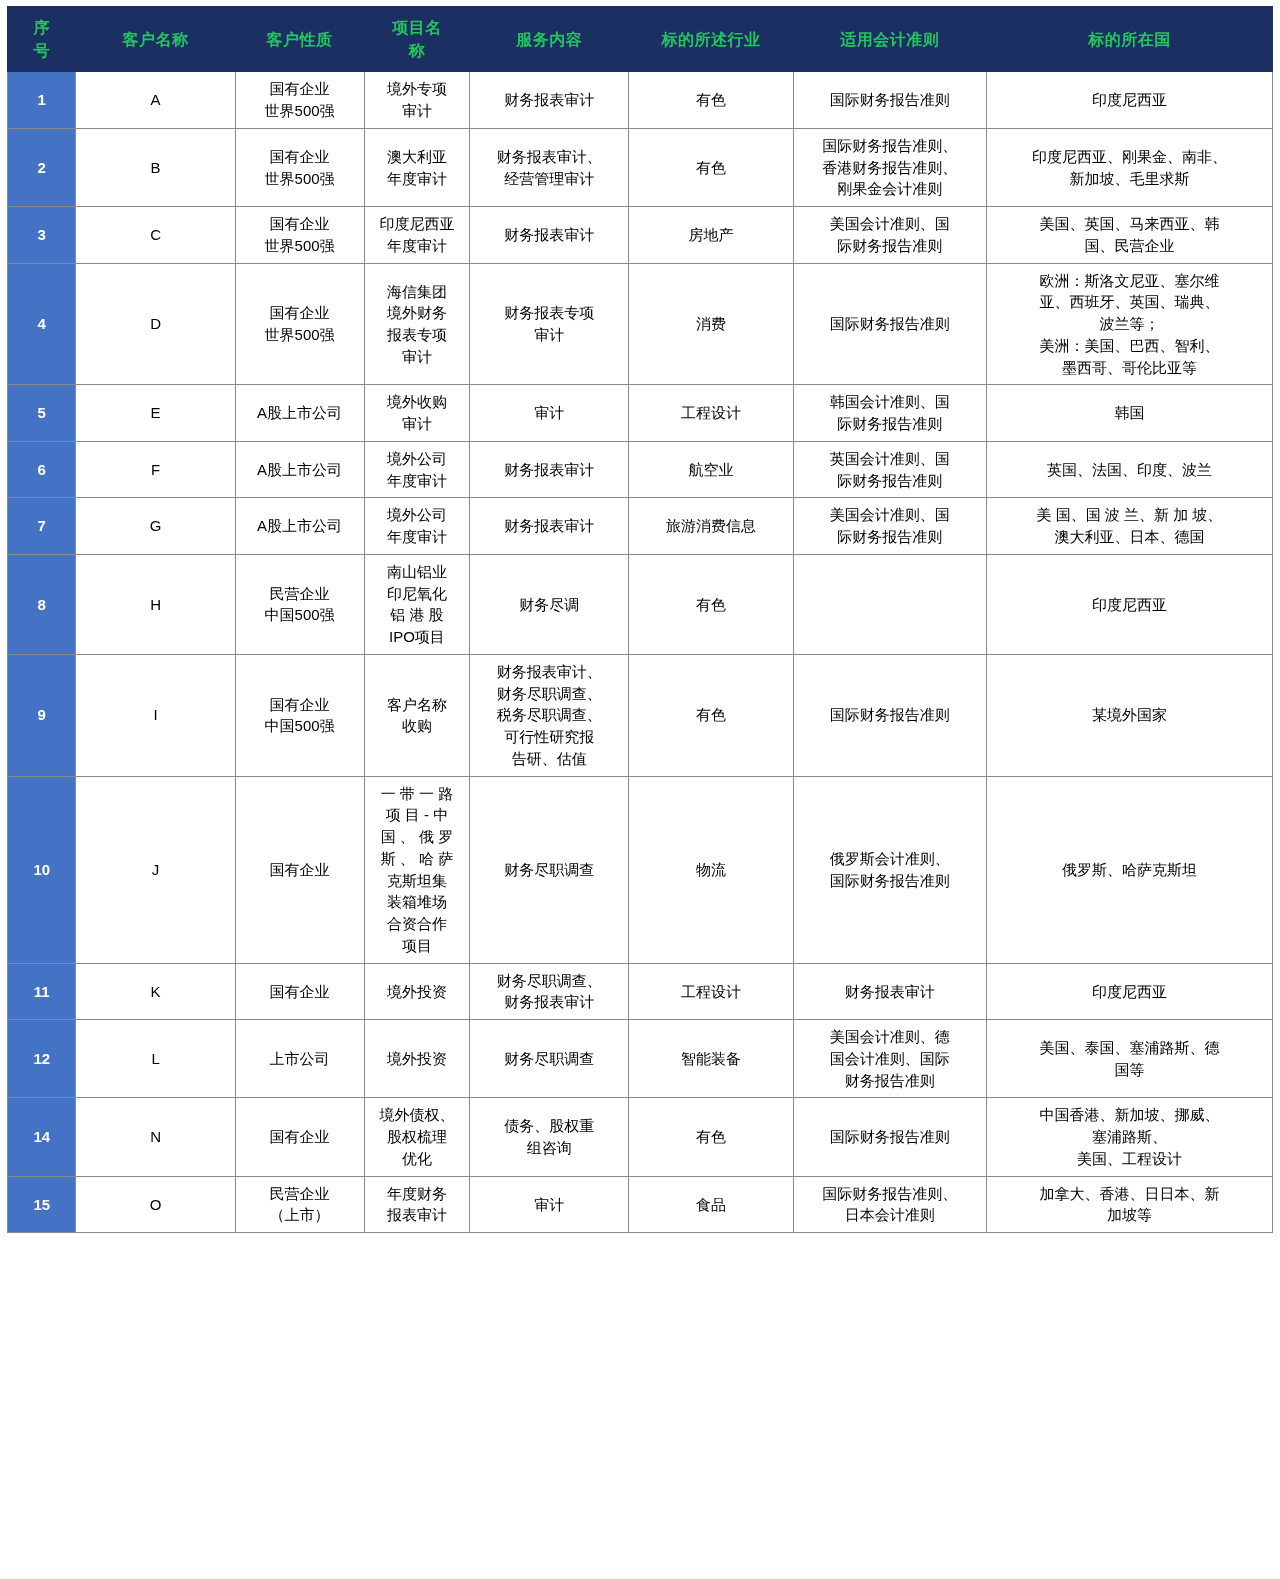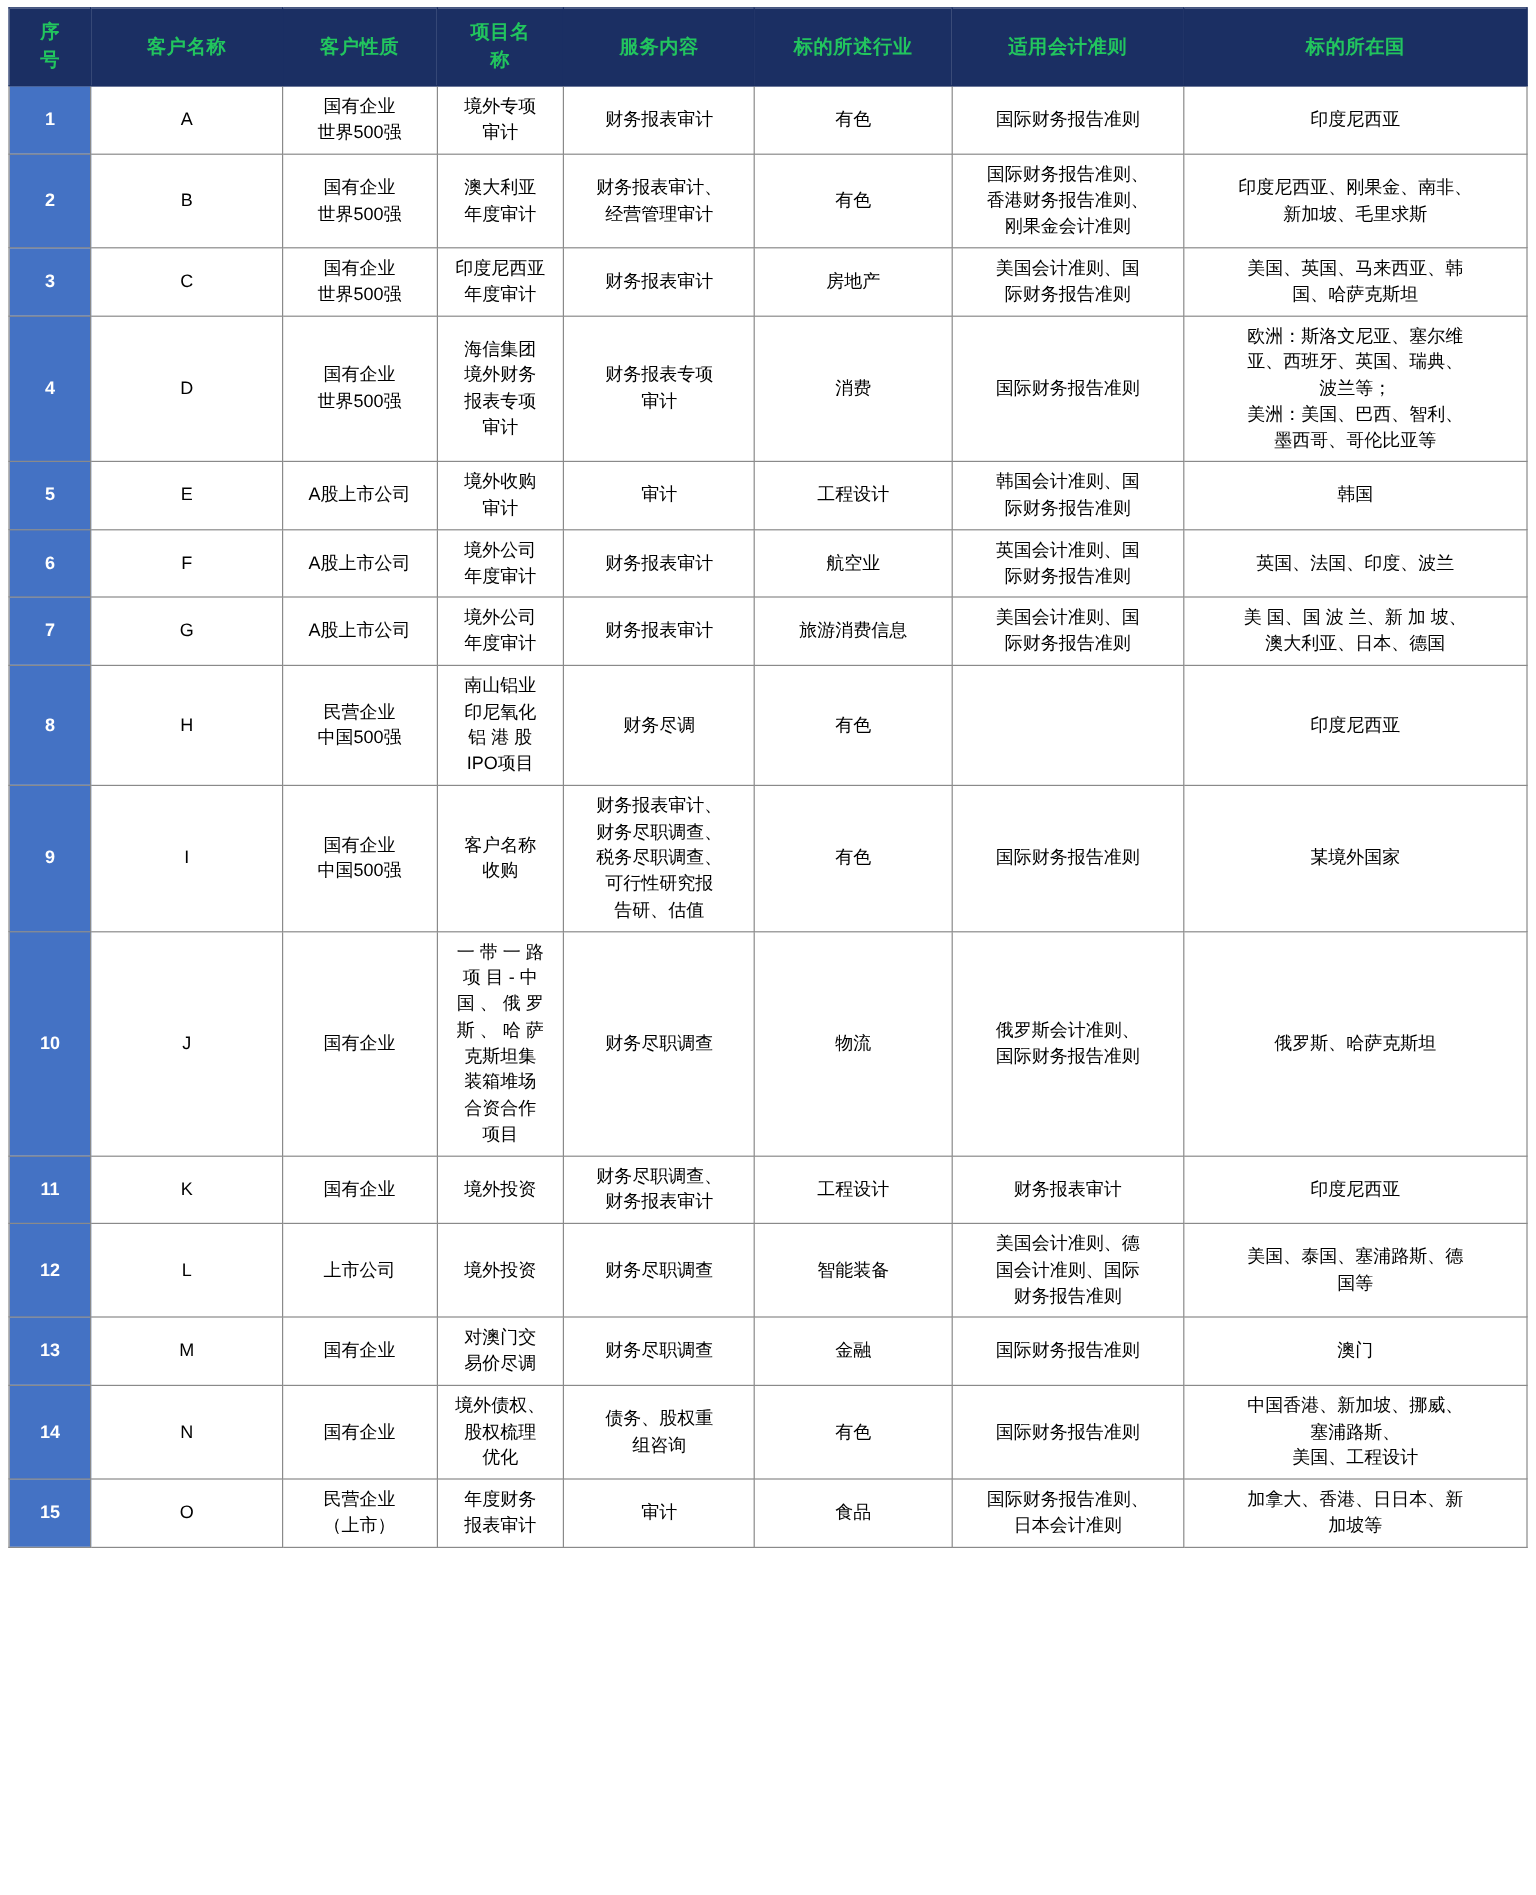--- a/index.html
+++ b/index.html
@@ -169,21 +169,21 @@
           </td>
           <td>
             <span class="cellline">房地产</span>
           </td>
           <td>
             <span class="cellline">美国会计准则、国</span>
             <span class="cellline">际财务报告准则</span>
           </td>
           <td>
             <span class="cellline">美国、英国、马来西亚、韩</span>
-            <span class="cellline">国、哈萨克斯坦</span>
+            <span class="cellline">国、民营企业</span>
           </td>
         </tr>
         <tr>
           <td class="idx-cell">
             <span class="cellline">4</span>
           </td>
           <td class="name-cell">
             <span class="cellline">D</span>
           </td>
           <td>
@@ -446,47 +446,20 @@
             <span class="cellline">国会计准则、国际</span>
             <span class="cellline">财务报告准则</span>
           </td>
           <td>
             <span class="cellline">美国、泰国、塞浦路斯、德</span>
             <span class="cellline">国等</span>
           </td>
         </tr>
         <tr>
           <td class="idx-cell">
-            <span class="cellline">13</span>
-          </td>
-          <td class="name-cell">
-            <span class="cellline">M</span>
-          </td>
-          <td>
-            <span class="cellline">国有企业</span>
-          </td>
-          <td>
-            <span class="cellline">对澳门交</span>
-            <span class="cellline">易价尽调</span>
-          </td>
-          <td>
-            <span class="cellline">财务尽职调查</span>
-          </td>
-          <td>
-            <span class="cellline">金融</span>
-          </td>
-          <td>
-            <span class="cellline">国际财务报告准则</span>
-          </td>
-          <td>
-            <span class="cellline">澳门</span>
-          </td>
-        </tr>
-        <tr>
-          <td class="idx-cell">
             <span class="cellline">14</span>
           </td>
           <td class="name-cell">
             <span class="cellline">N</span>
           </td>
           <td>
             <span class="cellline">国有企业</span>
           </td>
           <td>
             <span class="cellline">境外债权、</span>

